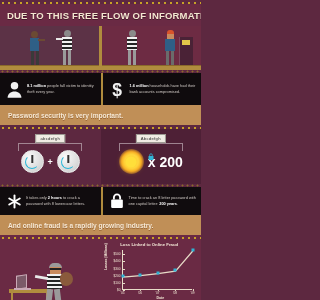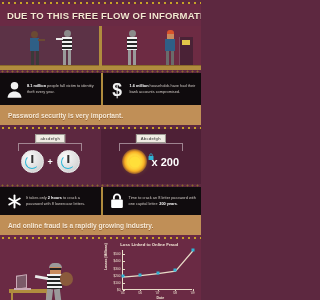--- a/index.html
+++ b/index.html
@@ -178,21 +178,21 @@
     position: relative;
   }
   .glow-core {
     position: absolute; left: 50%; top: 50%;
     transform: translate(-50%,-50%);
     width: 11px; height: 11px; border-radius: 50%;
     background: #ffdf3a;
     box-shadow: 0 0 6px 3px rgba(255,200,40,.75);
   }
   .mult {
-    color: #ffffff; font-size: 11px; font-weight: bold;
+    color: #ffffff; font-size: 14px; font-weight: bold;
     white-space: nowrap;
   }
   .mini-lock {
     position: absolute; top: 17px; left: 50%;
     transform: translateX(-50%);
     width: 6px; height: 7px;
   }
 
   
   .facts {

